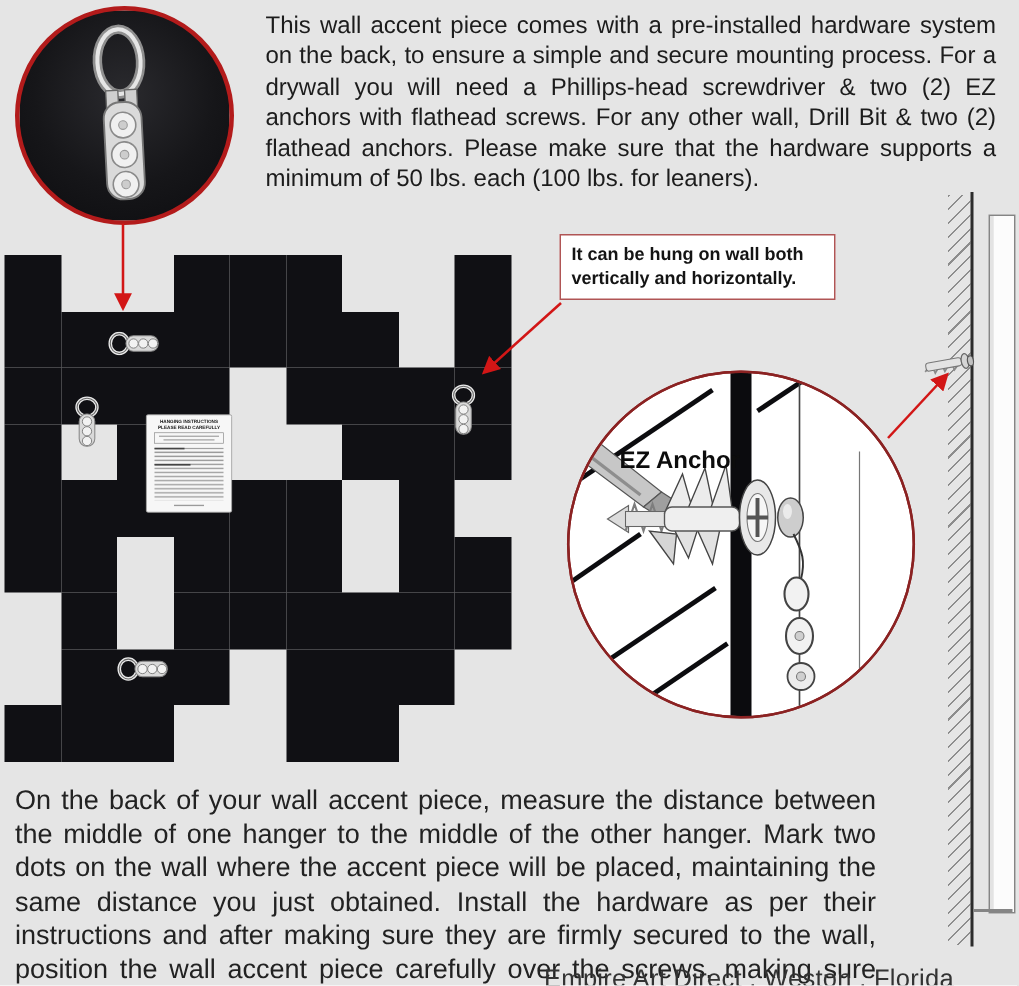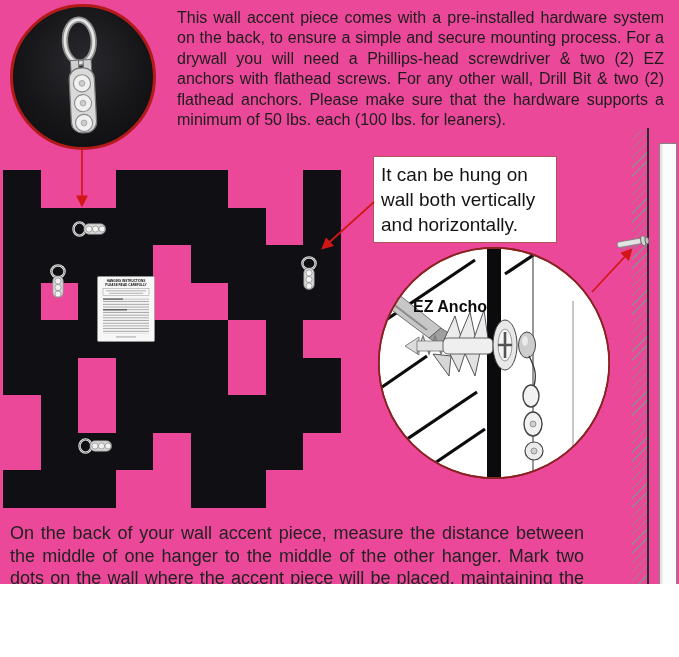--- a/index.html
+++ b/index.html
@@ -1,17 +1,17 @@
 <!DOCTYPE html>
 <html style="--arrow: #d21616; --inset-rim: #b31b1b; --magnifier-rim: #8b2222; --callout-border: #b05555; --ink: #101014;"><head>
 <meta charset="utf-8">
 <style>
   html,body{margin:0;padding:0;background:#fff;}
   .stage{
-    position:relative;width:679px;height:584px;background:#ec4899;overflow:hidden;
+    position:relative;width:679px;height:657px;background:#e5e5e5;overflow:hidden;
     font-family:"Liberation Sans",sans-serif;color:#1b1b1b;
   }
   
   .intro{
     position:absolute;left:177px;top:8px;width:487px;margin:0;
     font-size:16px;line-height:20.4px;text-align:justify;color:#1c1c1c;
   }
   .instructions{
     position:absolute;left:10px;top:522px;width:574px;margin:0;
     font-size:18px;line-height:22.5px;text-align:justify;color:#222;
@@ -32,21 +32,21 @@
   .art-grid{position:absolute;inset:0;display:grid;
     grid-template-columns:repeat(9,1fr);grid-template-rows:repeat(9,1fr);}
   .cell{background:transparent;}
   .cell.on{background:var(--ink,#101014);}
   .hanger{position:absolute;}
   .art-label{position:absolute;left:94px;top:106px;}
   
   .callout{
     position:absolute;left:373px;top:156px;width:168px;
     border:1.3px solid var(--callout-border,#b05555);background:#fff;
-    padding:5px 7px;font-size:19px;line-height:1.32;font-weight:normal;color:#141414;
+    padding:5px 7px;font-size:12px;line-height:1.32;font-weight:bold;color:#141414;
   }
   
   .mag{position:absolute;left:377px;top:246px;}
   .mag-rim{stroke:var(--magnifier-rim,#8b2222);}
   .mag-label{font:bold 16px "Liberation Sans",sans-serif;fill:#0c0c0c;}
   
   .wall-hatch{
     position:absolute;left:632px;top:130px;width:15px;height:500px;
     background:repeating-linear-gradient(135deg,#8d8d8d 0 1px,transparent 1px 6.5px);
   }

